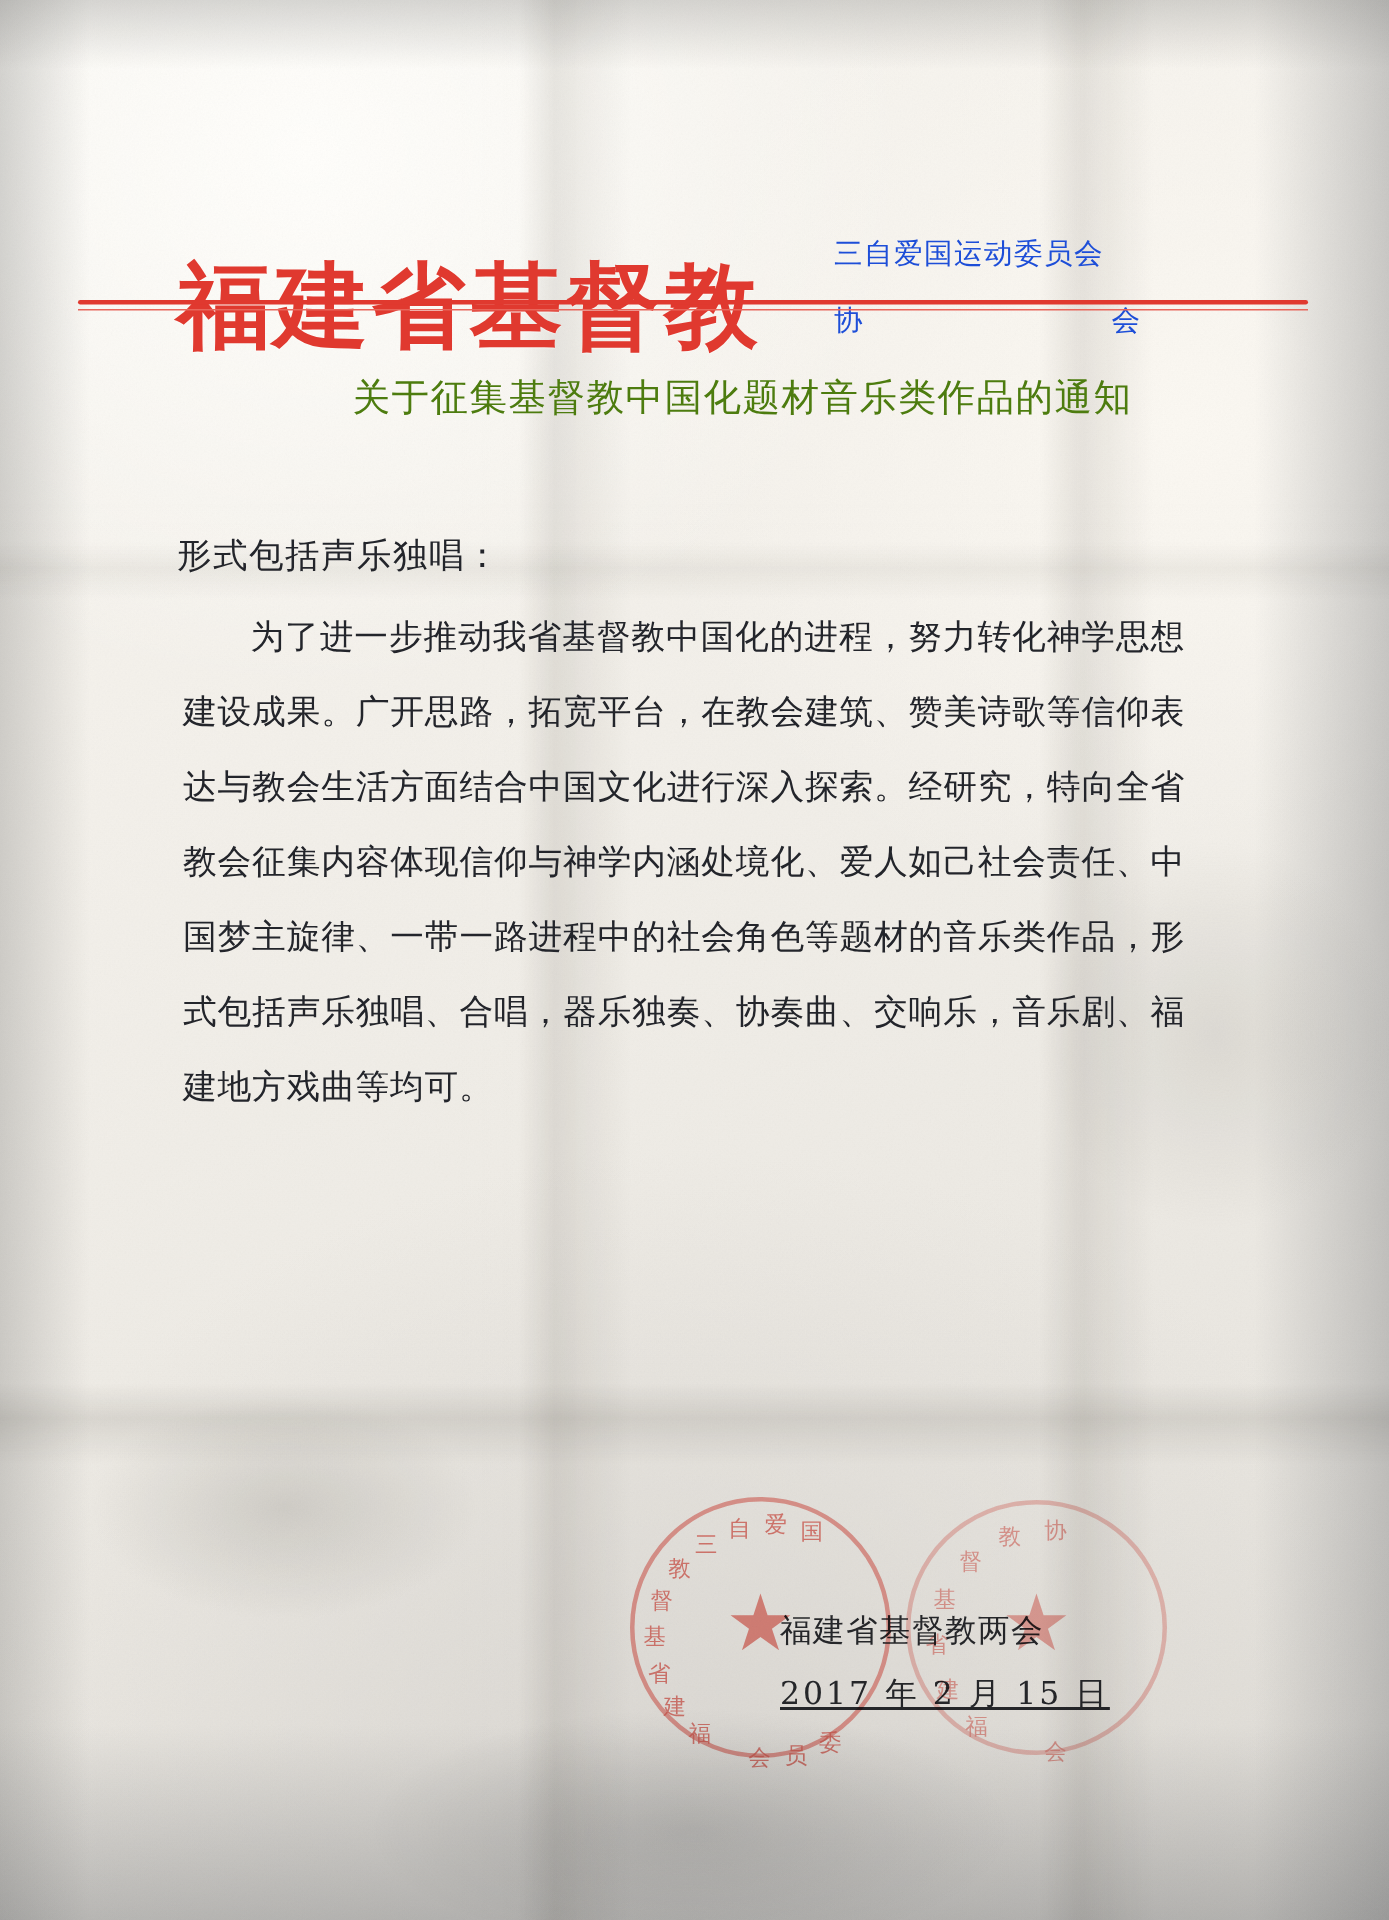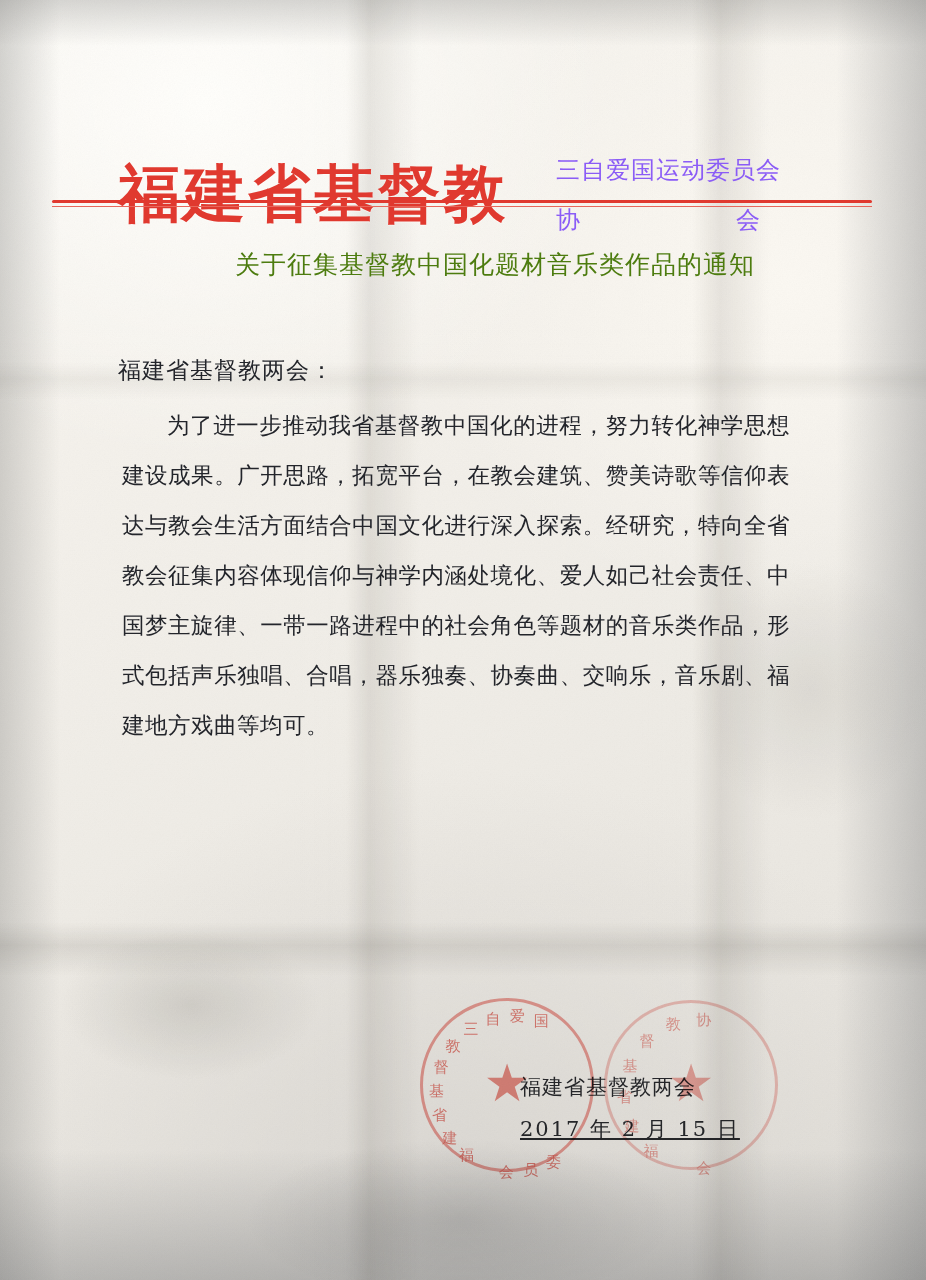--- a/index.html
+++ b/index.html
@@ -87,37 +87,37 @@
   }
   .letterhead {
     position: absolute;
     left: 0; top: 74px;
     width: 100%;
     height: 130px;
   }
   .org-main {
     position: absolute;
     left: 118px;
-    top: 78px;
+    top: 88px;
     font-family: Liberation Sans, sans-serif;
     font-weight: 700;
     font-size: 62px;
     letter-spacing: 3px;
     color: #e0392f;
     text-shadow: 0 1px 1px rgba(255,255,255,0.5);
     white-space: nowrap;
   }
   .org-right {
     position: absolute;
     left: 556px;
     top: 86px;
     width: 250px;
-    color: #8b5cf6;
-    font-family: Liberation Mono, monospace;
-    font-size: 24px;
+    color: #1d4ed8;
+    font-family: Liberation Serif, serif;
+    font-size: 19px;
     line-height: 1.0;
   }
   .org-right .line1 {
     letter-spacing: 1px;
     white-space: nowrap;
   }
   .org-right .line2 {
     margin-top: 26px;
     display: flex;
     justify-content: space-between;
@@ -275,21 +275,21 @@
       </div>
     </div>
 
     <div class="rule-wrap">
       <div class="rule-thick"></div>
       <div class="rule-thin"></div>
     </div>
 
     <div class="doc-title">关于征集基督教中国化题材音乐类作品的通知</div>
 
-    <div class="salutation">福建省基督教两会：</div>
+    <div class="salutation">形式包括声乐独唱：</div>
 
     <div class="body">
       <p>为了进一步推动我省基督教中国化的进程，努力转化神学思想建设成果。广开思路，拓宽平台，在教会建筑、赞美诗歌等信仰表达与教会生活方面结合中国文化进行深入探索。经研究，特向全省教会征集内容体现信仰与神学内涵处境化、爱人如己社会责任、中国梦主旋律、一带一路进程中的社会角色等题材的音乐类作品，形式包括声乐独唱、合唱，器乐独奏、协奏曲、交响乐，音乐剧、福建地方戏曲等均可。</p>
     </div>
 
     <div class="stamp stamp-left">
       <div class="stamp-arc">
         <span style="transform: rotate(-142deg) translate(0, -78px) rotate(142deg);">福</span>
         <span style="transform: rotate(-124deg) translate(0, -78px) rotate(124deg);">建</span>
         <span style="transform: rotate(-106deg) translate(0, -78px) rotate(106deg);">省</span>

